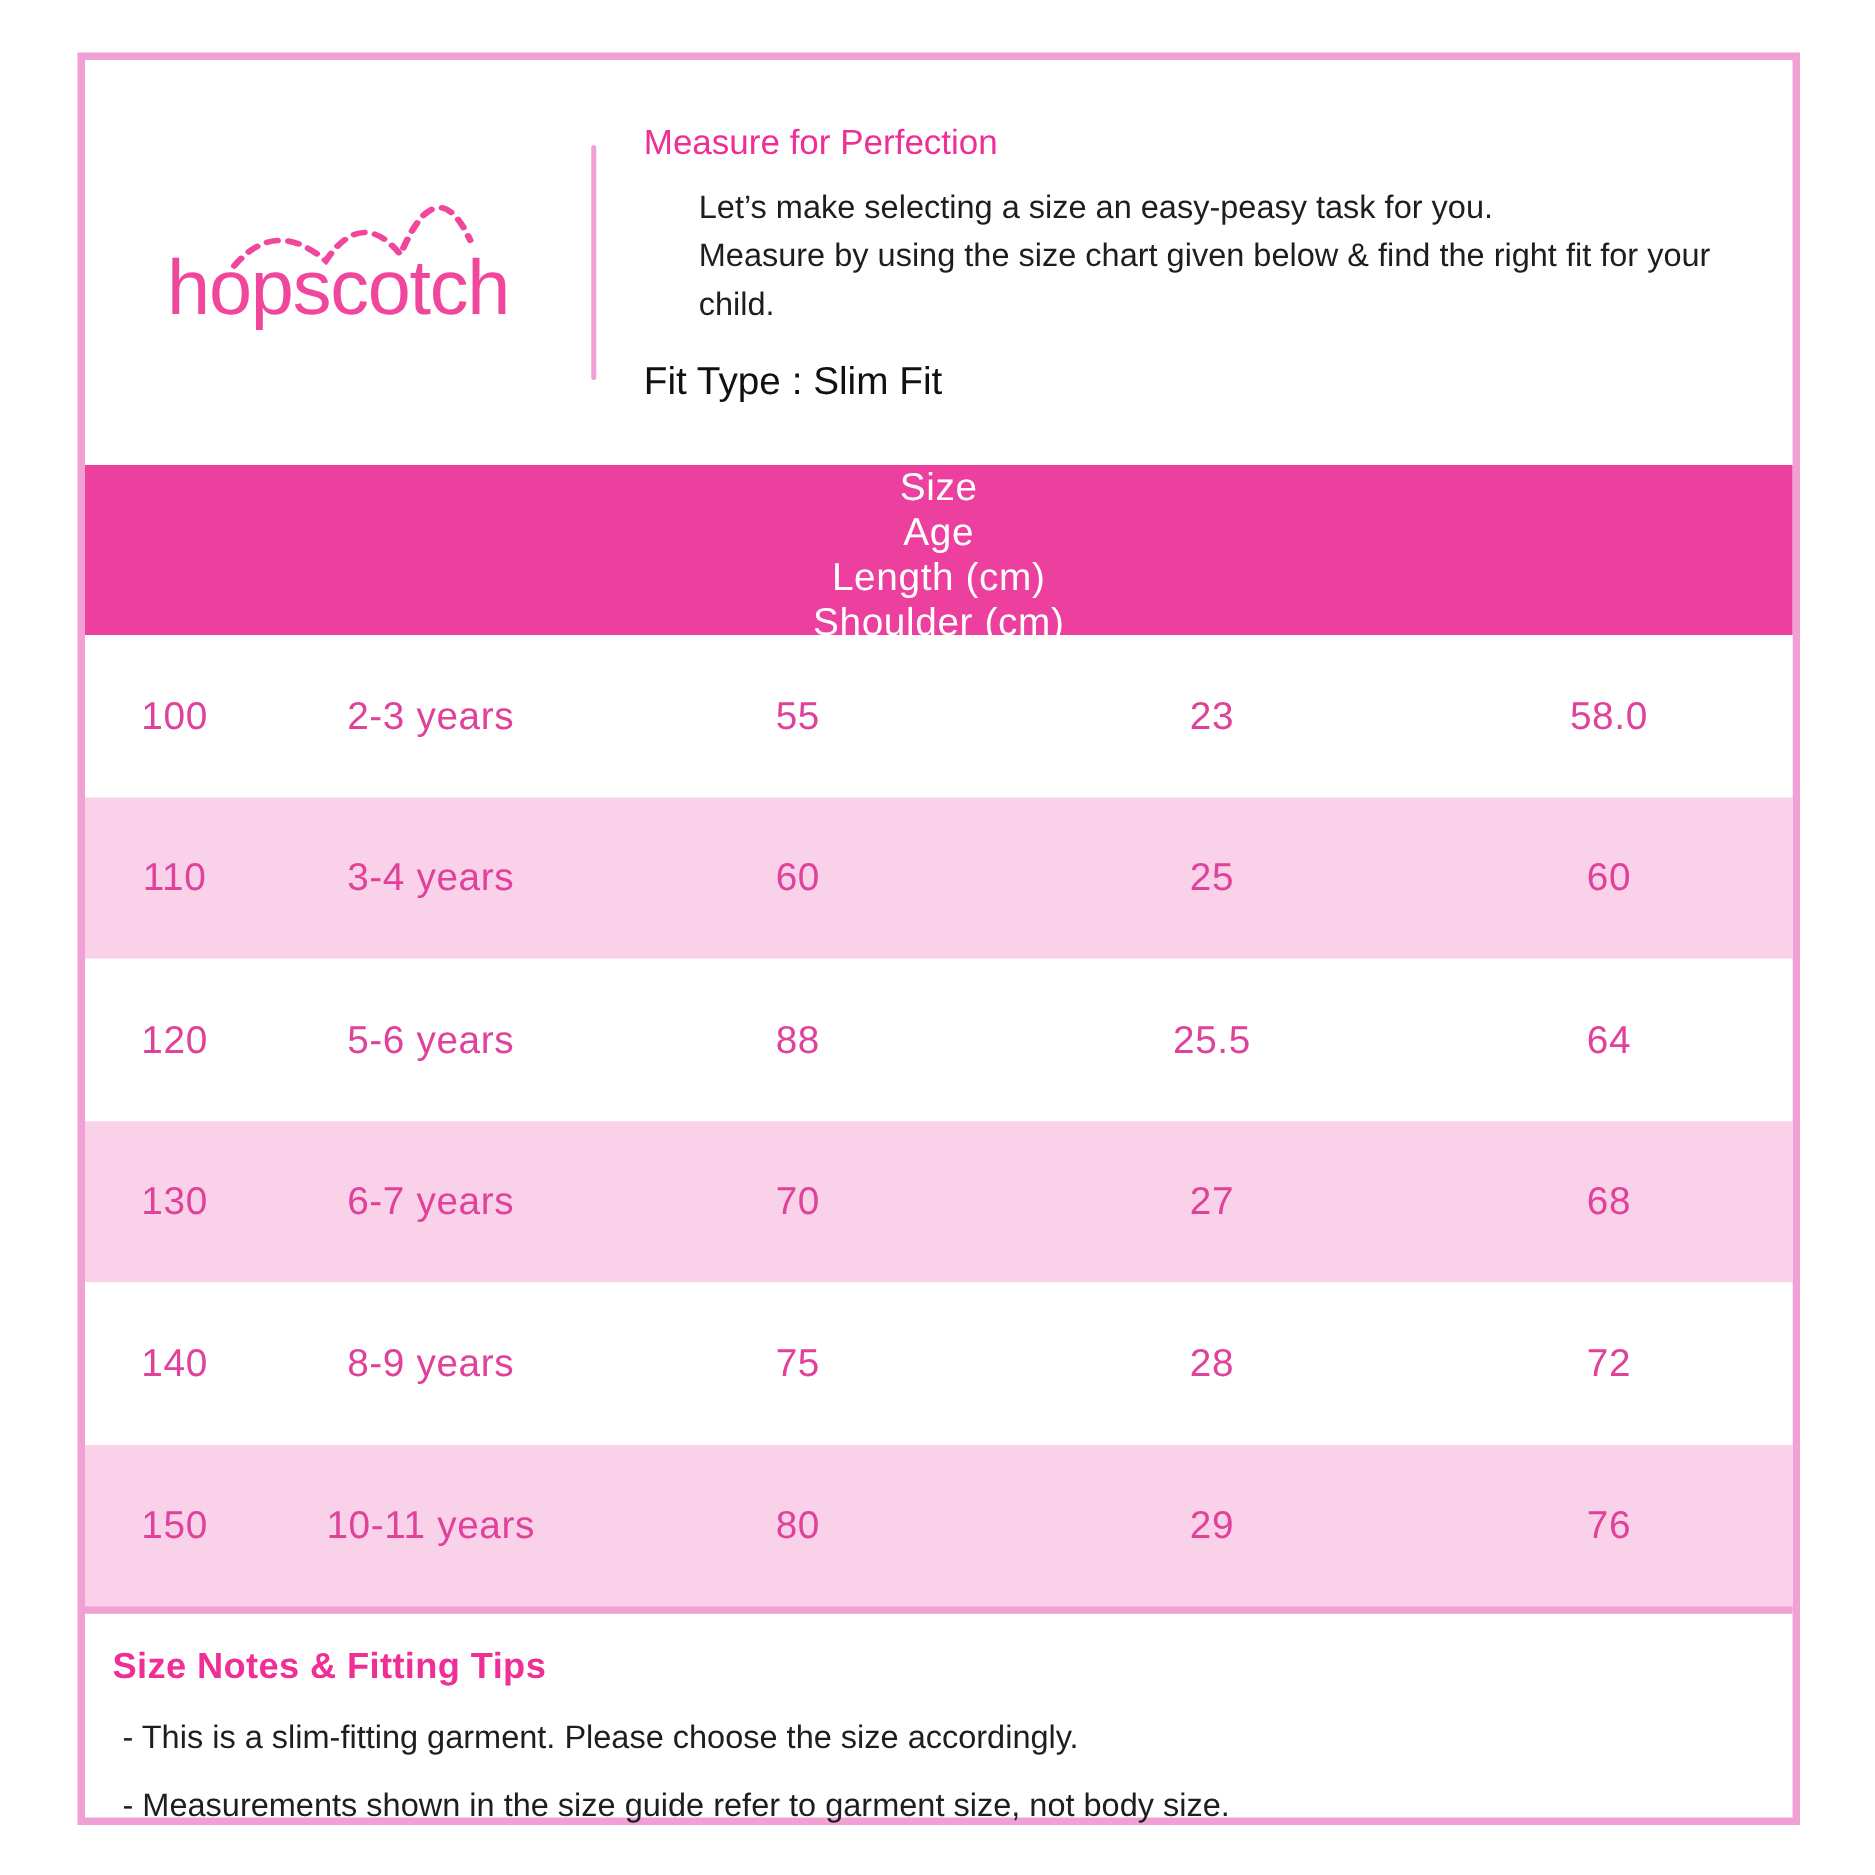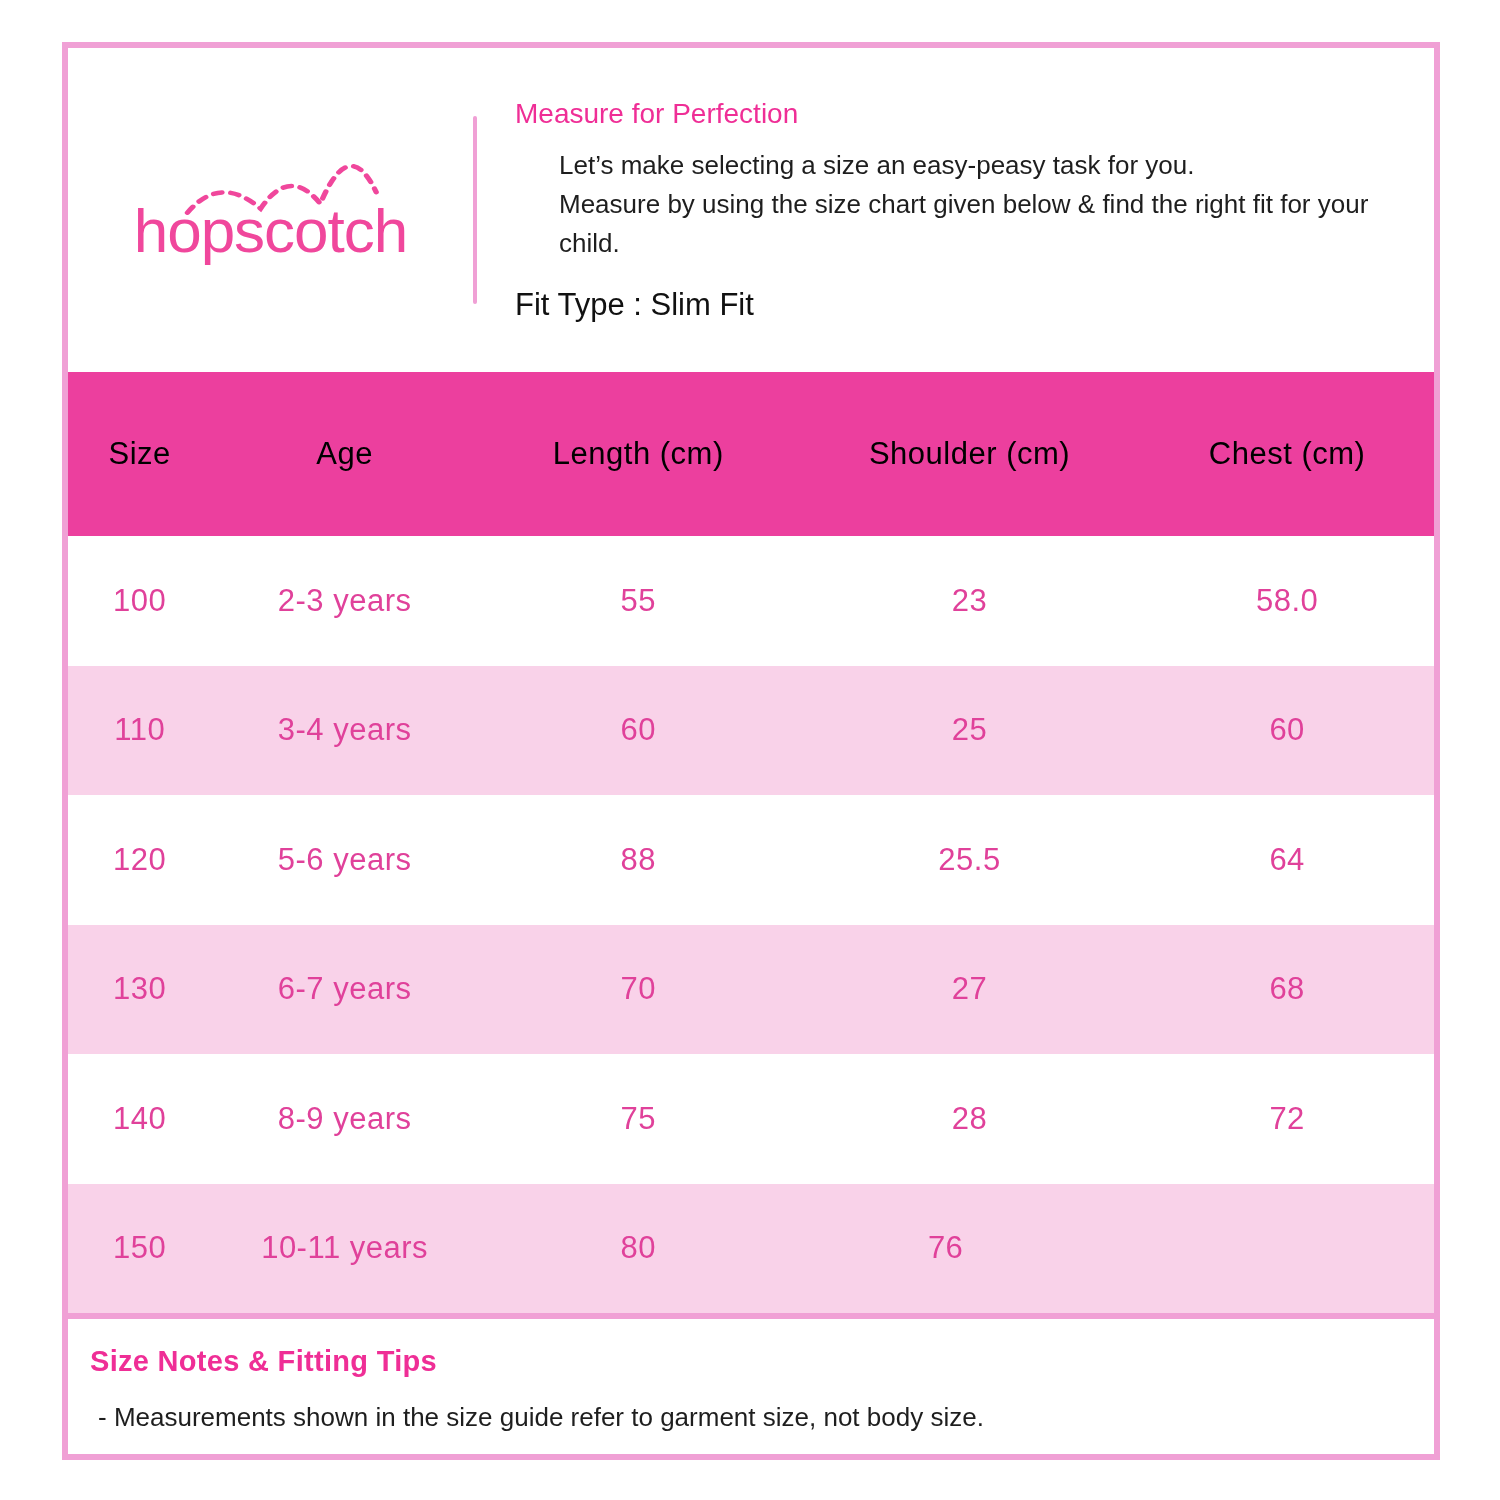--- a/index.html
+++ b/index.html
@@ -87,23 +87,24 @@
     flex: 0 0 auto;
     display: flex;
     flex-direction: column;
   }
   .t-row {
     display: flex;
     flex-direction: row;
     align-items: center;
   }
   .t-head {
-    height: 164px;
+    height: 136px;
     background: var(--header-bg, #EC3F9E);
-    color: #000000;
+    color: #ffffff;
+    flex-direction: column;
   }
   .t-data {
     height: 129.5px;
     background: #ffffff;
     color: var(--cell-text, #E0419A);
   }
   .t-data.alt {
     background: var(--row-alt-bg, #F9D2E9);
   }
   .cell {
@@ -205,24 +206,26 @@
           <div class="cell col0">140</div>
           <div class="cell col1">8-9 years</div>
           <div class="cell col2">75</div>
           <div class="cell col3">28</div>
           <div class="cell col4">72</div>
         </div>
         <div class="t-row t-data alt">
           <div class="cell col0">150</div>
           <div class="cell col1">10-11 years</div>
           <div class="cell col2">80</div>
+          <div class="cell col3">29</div>
           <div class="cell col4">76</div>
         </div>
       </div>
   </div>
 
   <div class="h-divider"></div>
   <div class="notes-section">
     <div class="notes-heading">Size Notes &amp; Fitting Tips</div>
+    <div class="note-item">- This is a slim-fitting garment. Please choose the size accordingly.</div>
     <div class="note-item">- Measurements shown in the size guide refer to garment size, not body size.</div>
   </div>
 
 </div>
 
 </body></html>

